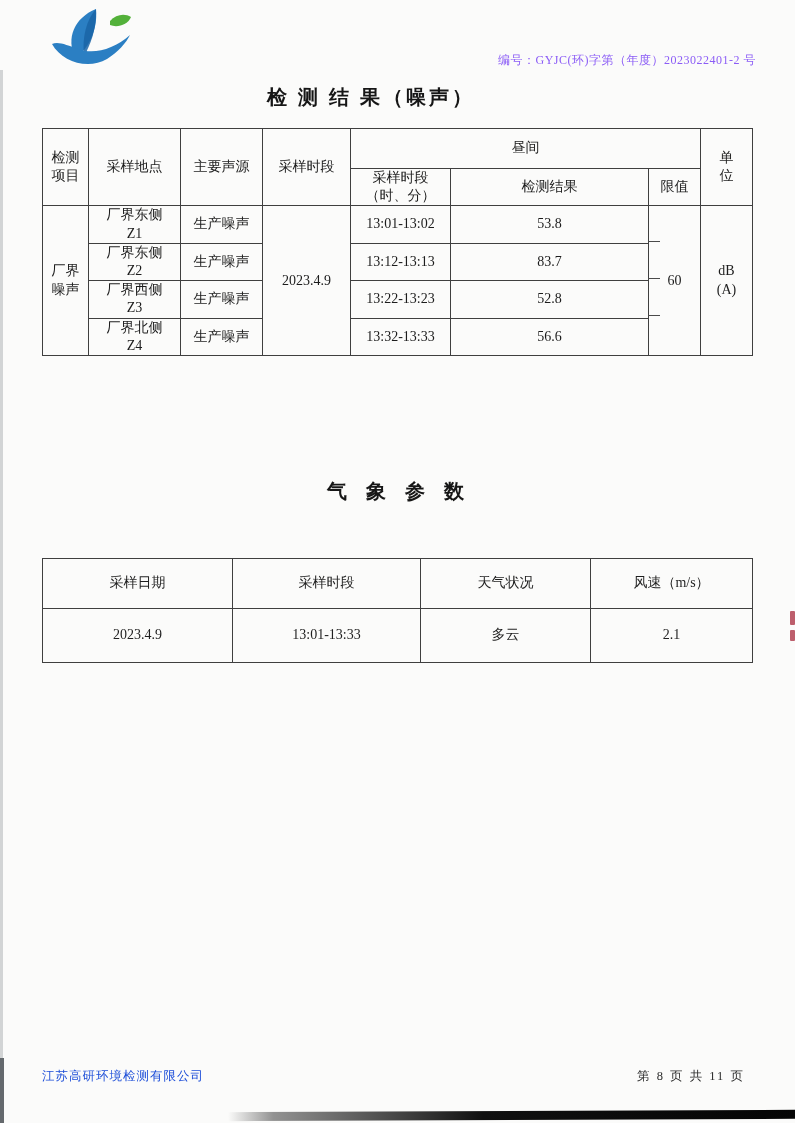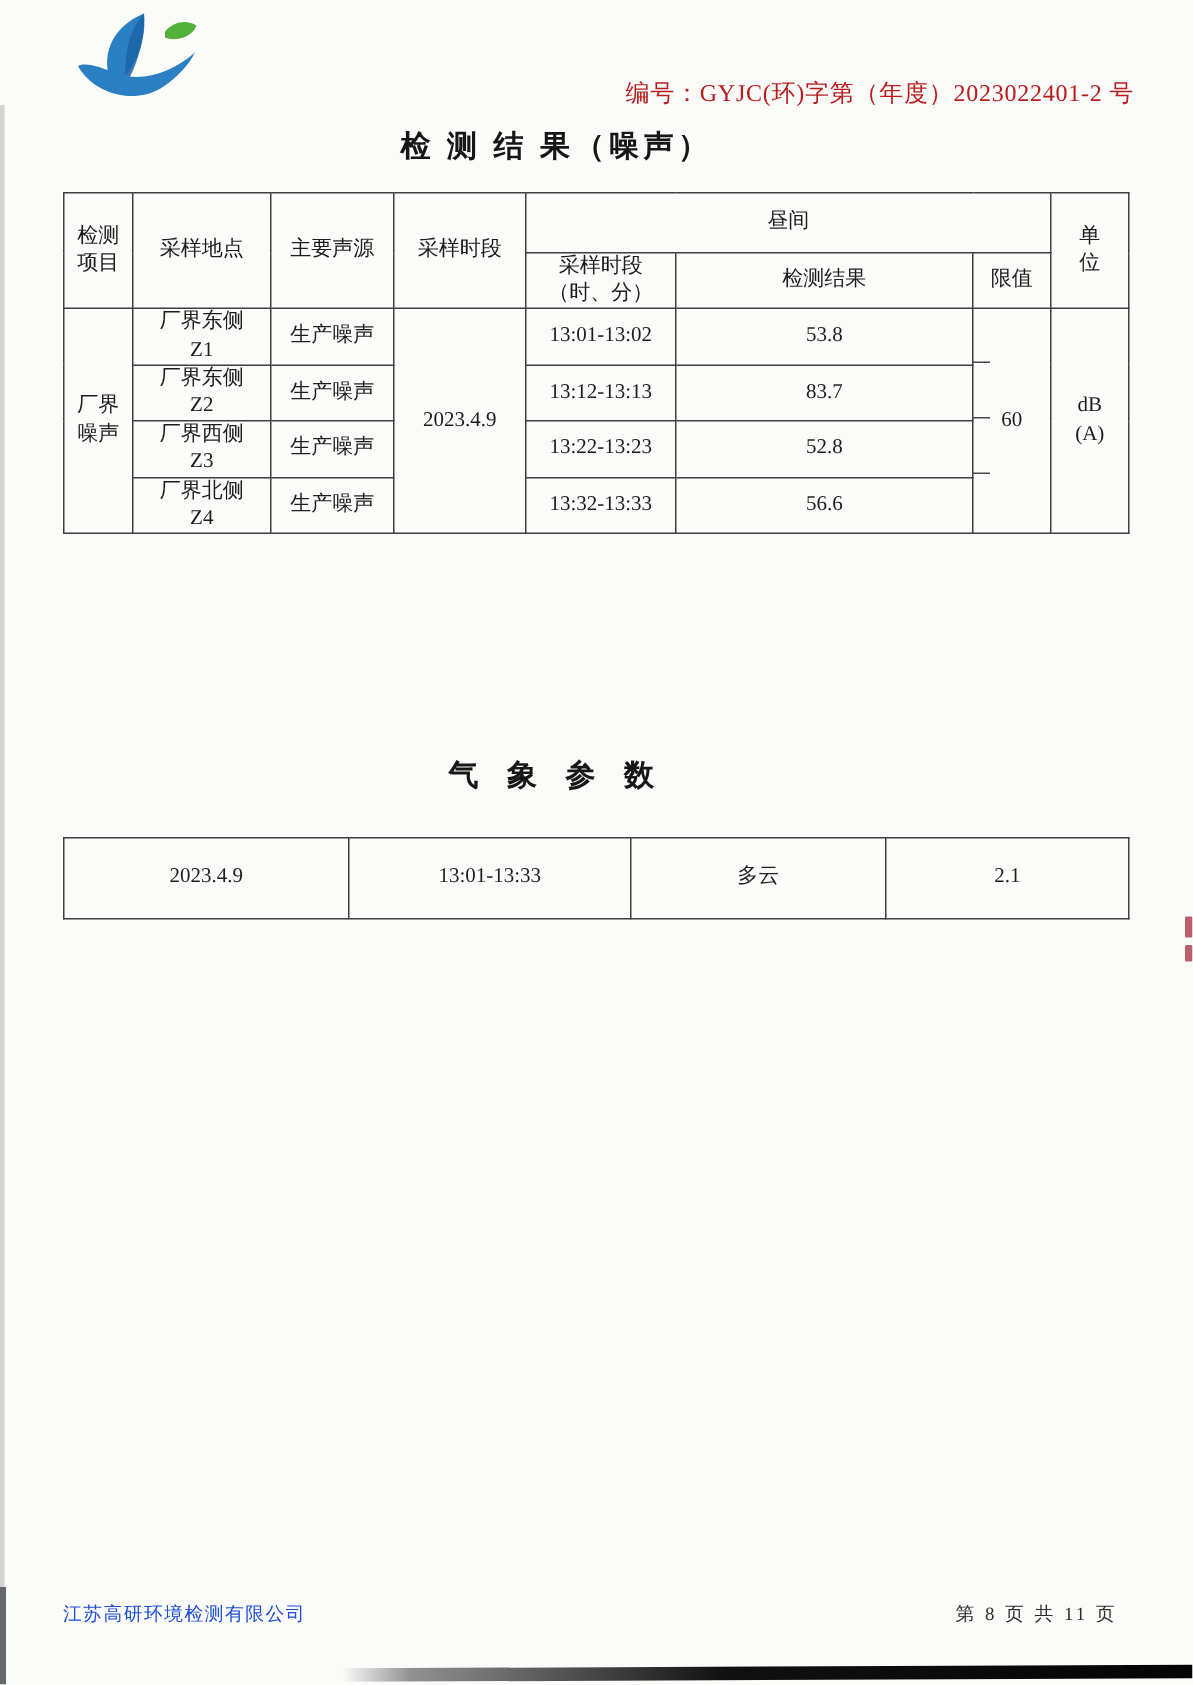--- a/index.html
+++ b/index.html
@@ -7,28 +7,28 @@
     width:795px;height:1123px;position:relative;overflow:hidden;
     background:#fbfbfa;
     font-family:"Liberation Serif","DejaVu Serif",serif;
     color:#1f1f1f;
   }
   .abs{position:absolute;}
 
   
   .doc-number{
     left:300px;top:52px;width:456px;text-align:right;
-    font-size:16px;color:#b91c1c;letter-spacing:0.5px;
+    font-size:12px;color:#8b5cf6;letter-spacing:0.5px;
   }
   .section-title{
     left:0;width:742px;text-align:center;font-size:20px;font-weight:bold;
     color:#161616;
   }
   .title-1{top:84px;letter-spacing:3px;}
-  .title-2{top:503px;letter-spacing:7px;}
+  .title-2{top:478px;letter-spacing:7px;margin-left:28px;}
 
   
   table{border-collapse:collapse;table-layout:fixed;}
   td{
     border:1px solid #3f3f3f;
     text-align:center;vertical-align:middle;
     font-size:14px;line-height:1.3;
     white-space:pre-line;
     padding:0 2px;
     overflow:hidden;
@@ -147,20 +147,26 @@
 <div class="abs section-title title-2">气 象 参 数</div>
 
 <table class="abs weather-table">
   <colgroup>
     <col style="width:190px">
       <col style="width:188px">
       <col style="width:170px">
       <col style="width:162px">
   </colgroup>
   <tbody>
+      <tr style="height:50px">
+    <td>采样日期</td>
+    <td>采样时段</td>
+    <td>天气状况</td>
+    <td>风速（m/s）</td>
+  </tr>
   <tr style="height:54px">
     <td>2023.4.9</td>
     <td>13:01-13:33</td>
     <td>多云</td>
     <td>2.1</td>
   </tr>
 </tbody>
   </table>
 
 <div class="abs footer-company">江苏高研环境检测有限公司</div>

